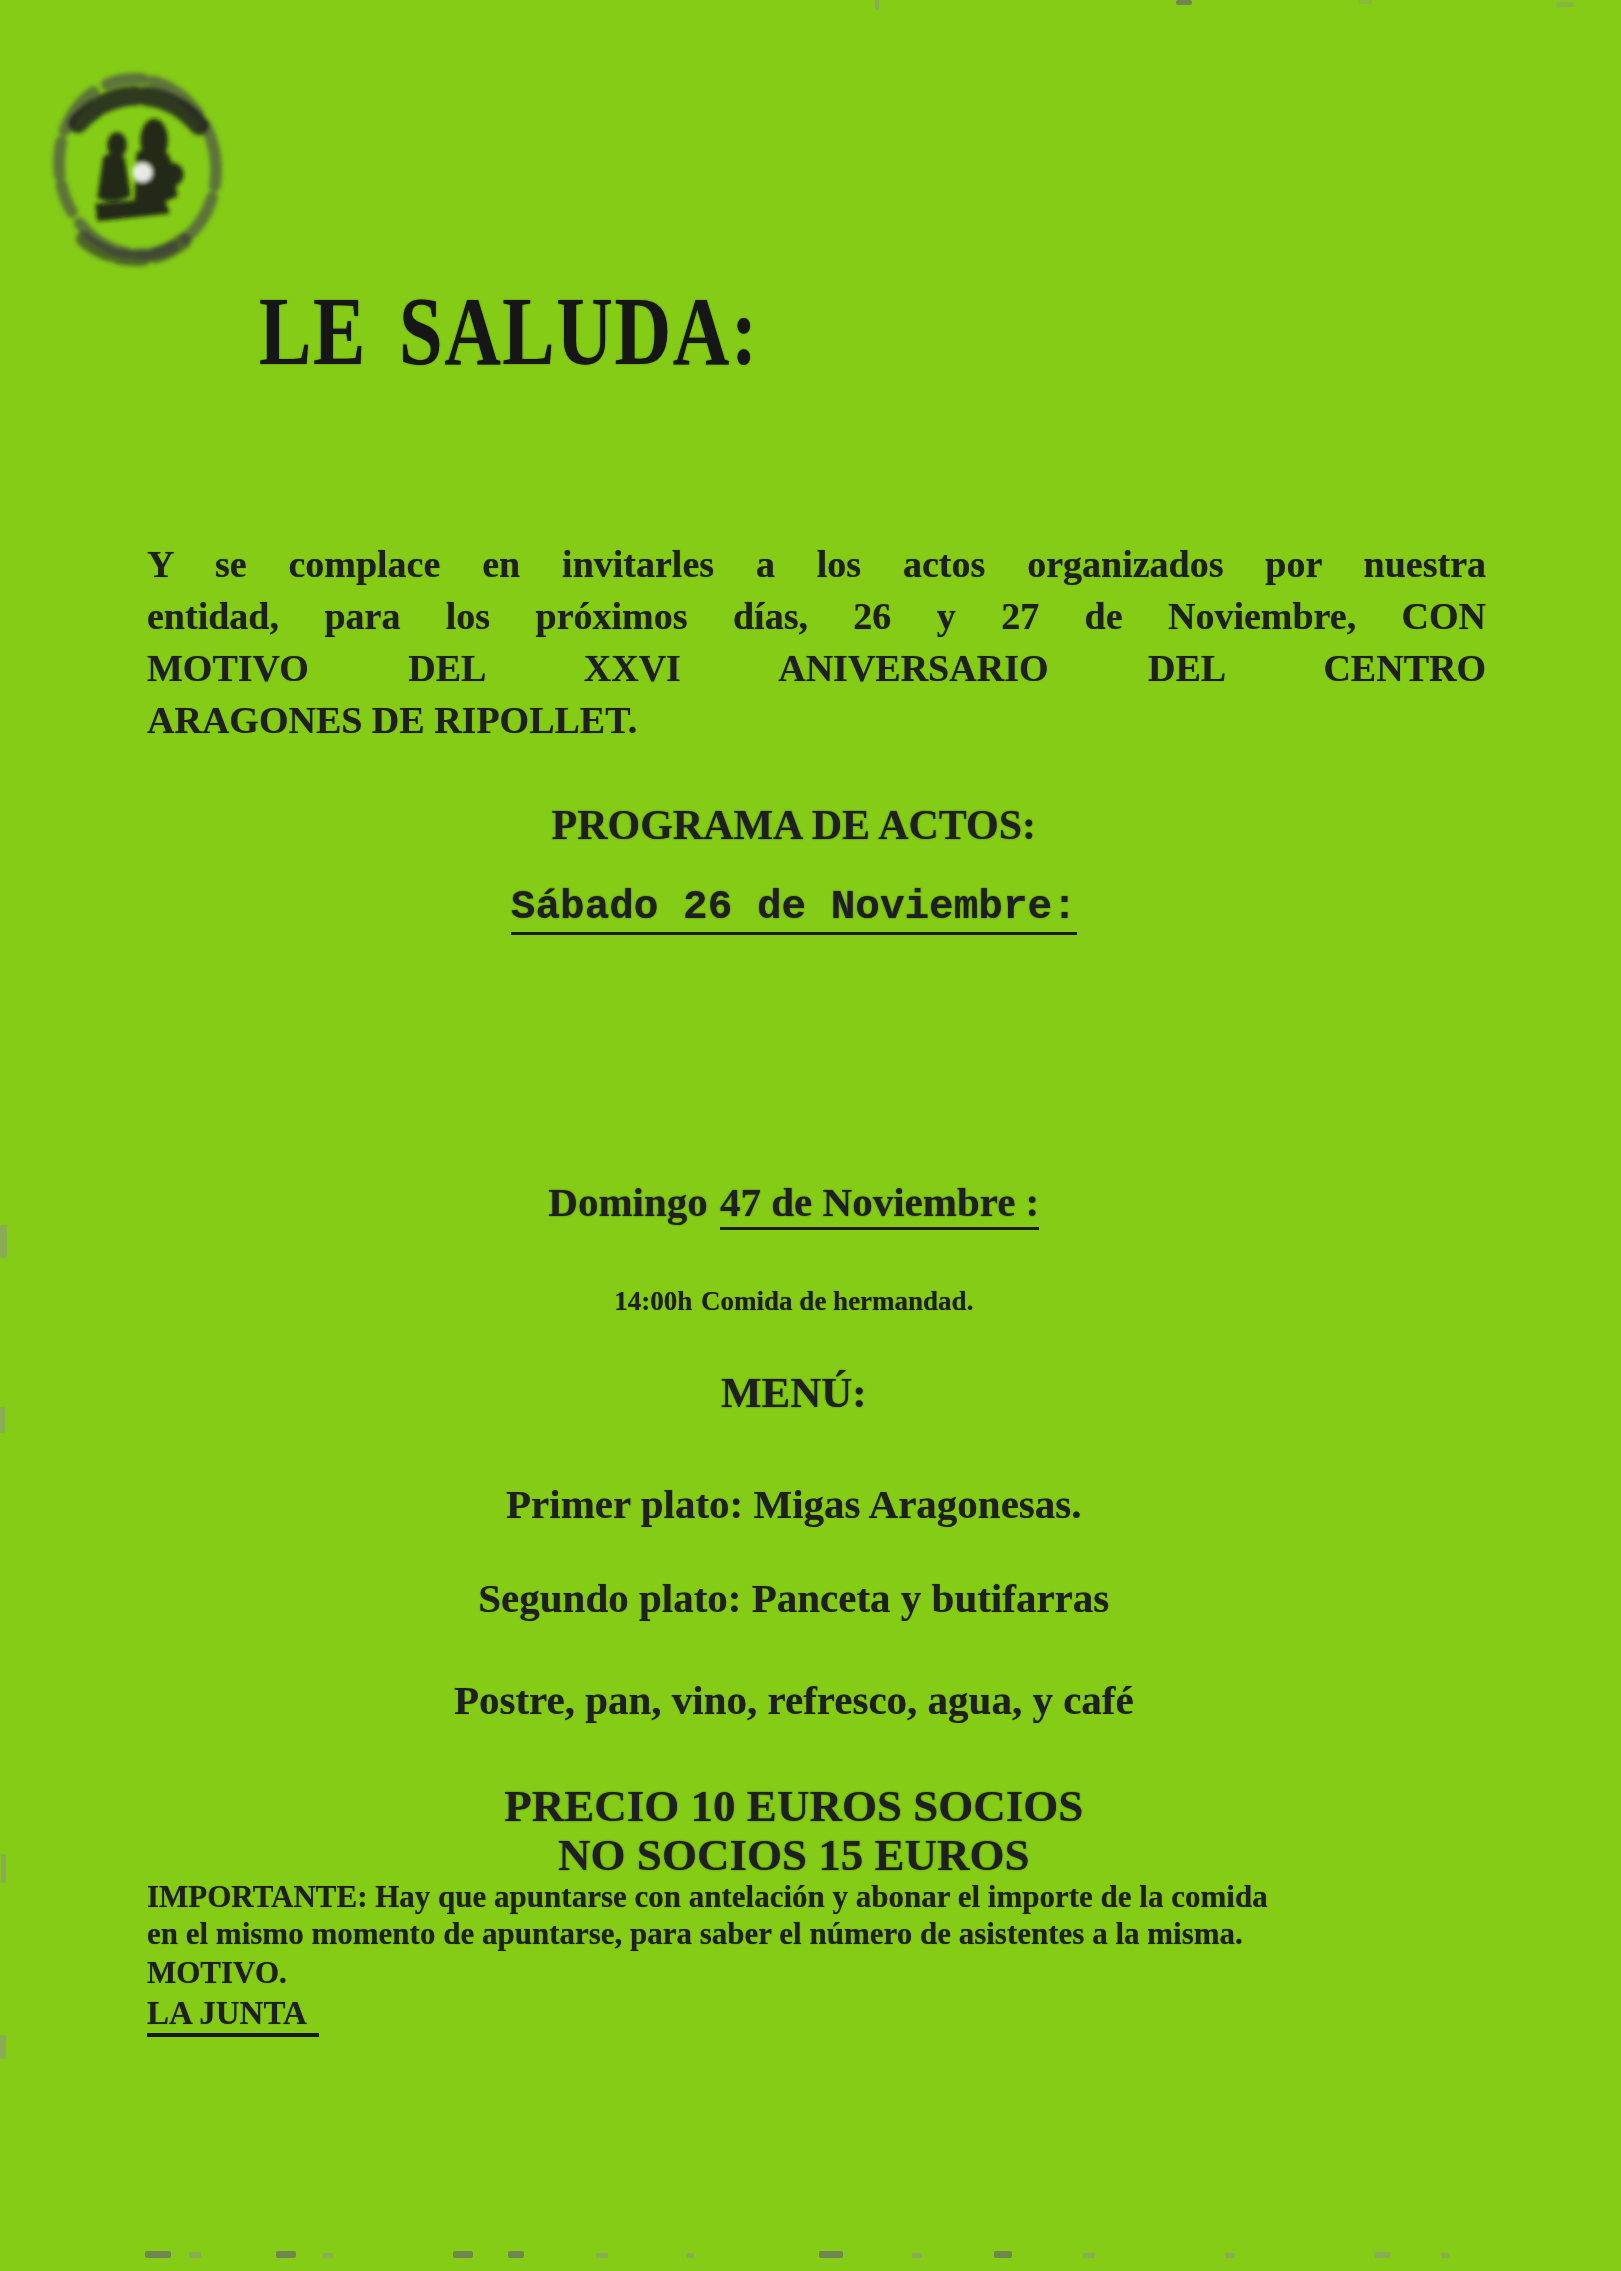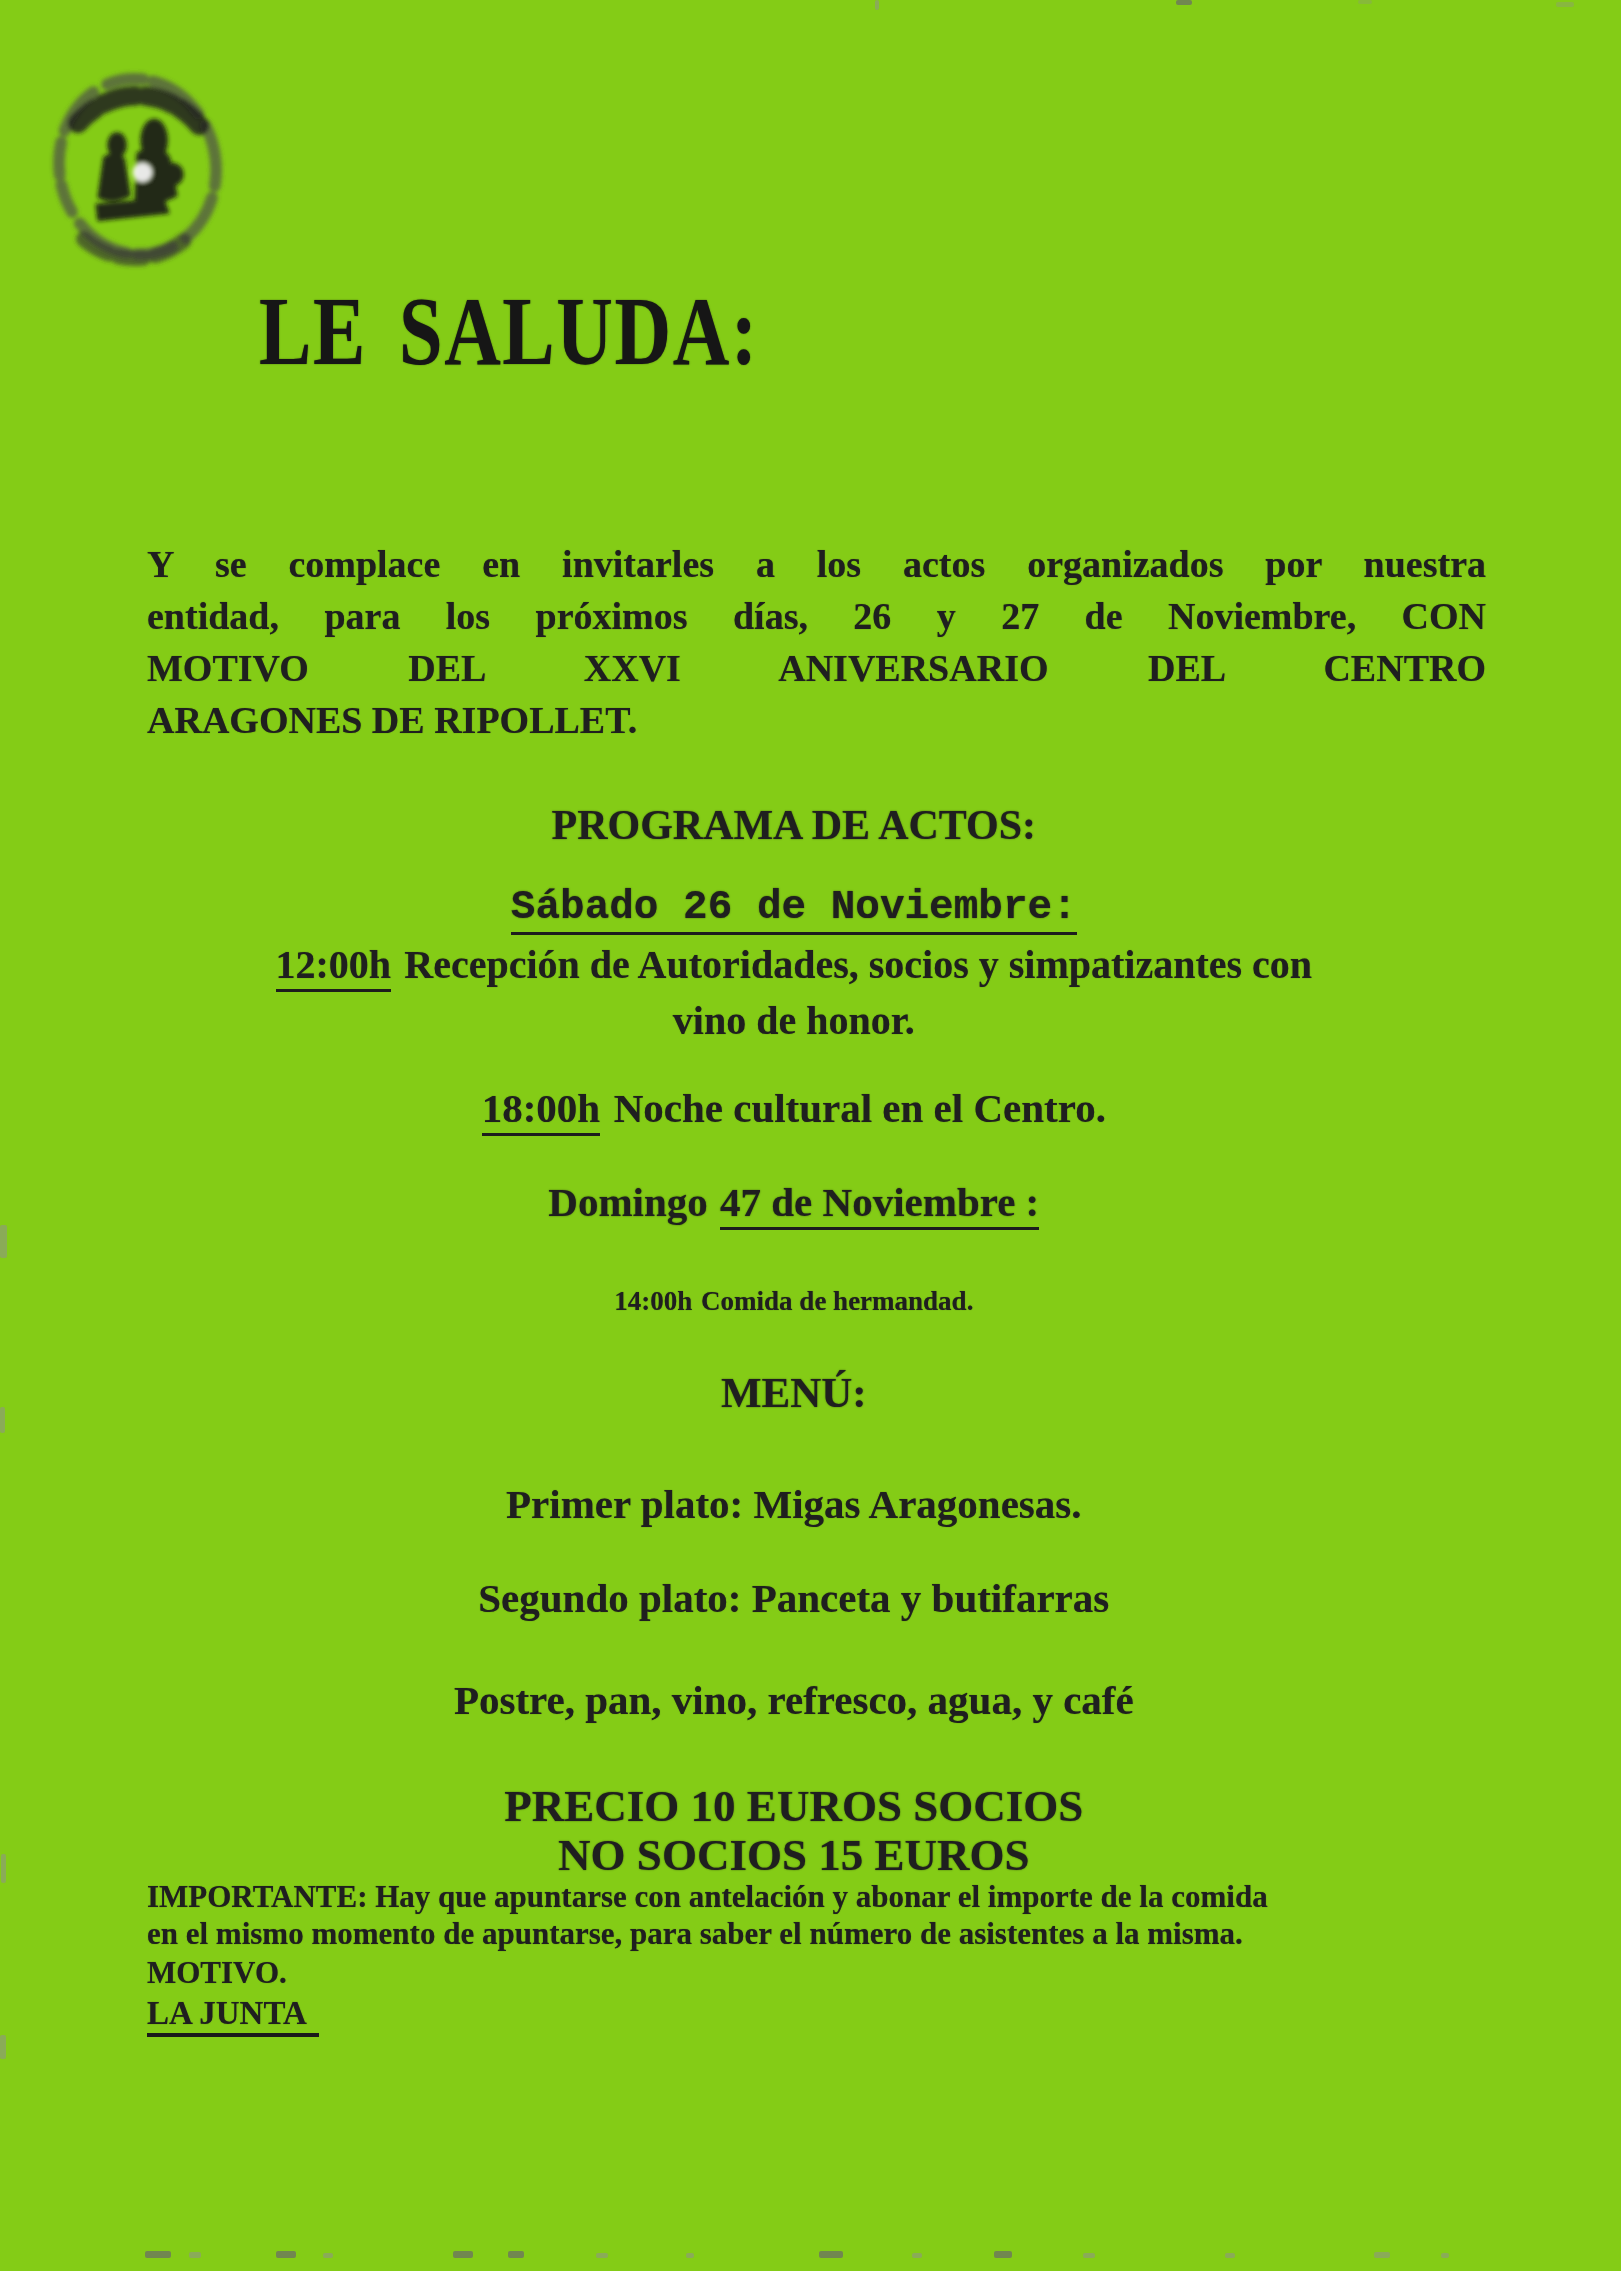--- a/index.html
+++ b/index.html
@@ -95,28 +95,21 @@
     <div class="just">MOTIVO DEL XXVI ANIVERSARIO DEL CENTRO</div>
     <div>ARAGONES DE RIPOLLET.</div>
   </div>
 
   <div class="cline h-program ink-strong">PROGRAMA DE ACTOS:</div>
 
   <div class="cline h-sat">
     <span class="underline ink-strong">Sábado 26 de Noviembre:</span>
   </div>
 
-  <div class="cline ev-12 ink">
-    <span class="underline time">12:00h</span><span class="pre">Recepción de Autoridades, socios y simpatizantes con
-vino de honor.</span>
-  </div>
 
-  <div class="cline ev-18 ink">
-    <span class="underline time">18:00h</span><span>Noche cultural en el Centro.</span>
-  </div>
 
   <div class="cline h-sun ink-strong">
     <span class="prefix">Domingo</span><span class="underline">47 de Noviembre :</span>
   </div>
 
   <div class="cline ev-14 ink">
     <span class="time">14:00h</span><span>Comida de hermandad.</span>
   </div>
 
   <div class="cline h-menu ink-strong">MENÚ:</div>

